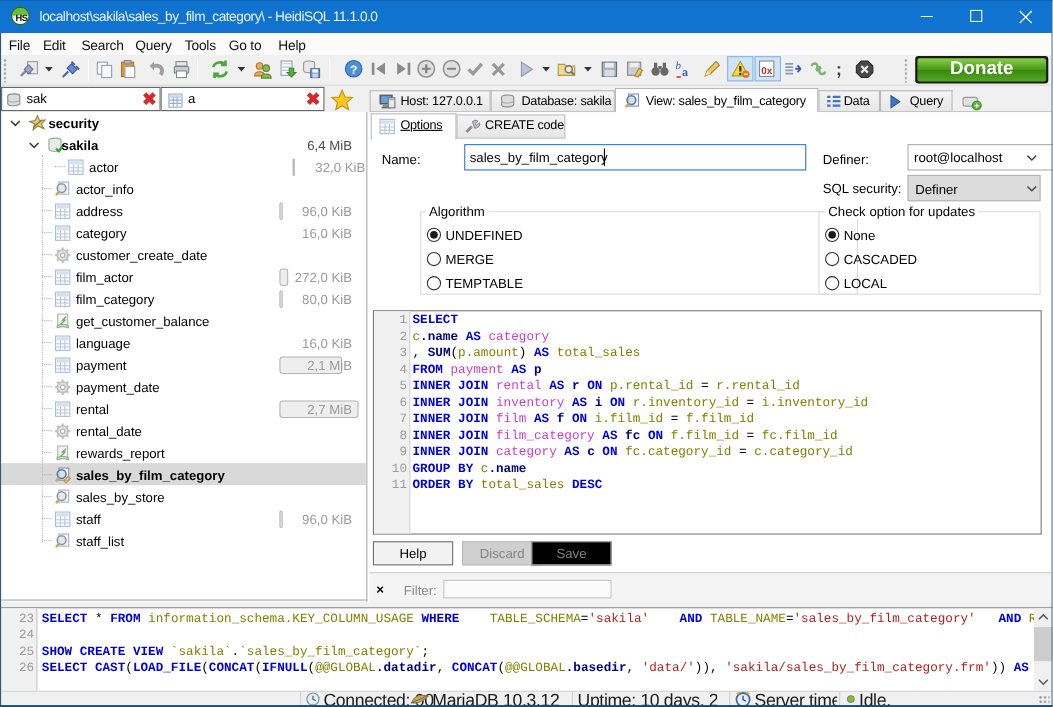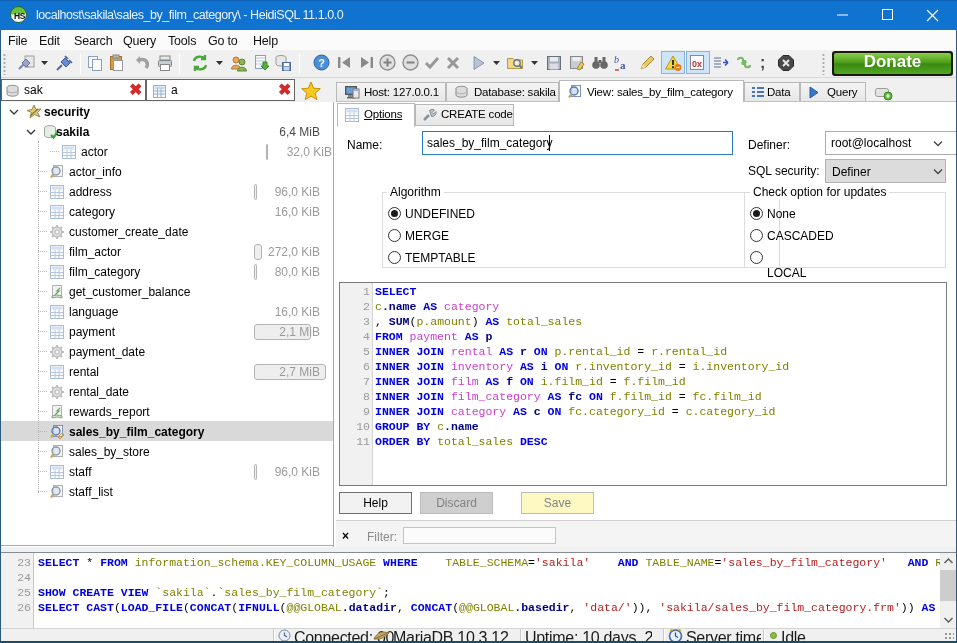--- a/index.html
+++ b/index.html
@@ -630,21 +630,21 @@
       <span class="rlabel" style="left:22px;top:58px;">TEMPTABLE</span>
   </div>
 
   <div class="abs groupbox" style="left:408px;top:90px;width:202px;height:76px;">
     <div class="gblabel" style="left:5px;">Check option for updates</div>
     <div class="radio checked" style="left:5px;top:14px;"></div>
       <span class="rlabel" style="left:22px;top:14px;">None</span>
     <div class="radio" style="left:5px;top:36px;"></div>
       <span class="rlabel" style="left:22px;top:36px;">CASCADED</span>
     <div class="radio" style="left:5px;top:58px;"></div>
-      <span class="rlabel" style="left:22px;top:73px;text-align:center;">LOCAL</span>
+      <span class="rlabel" style="left:22px;top:58px;text-align:center;">LOCAL</span>
   </div>
 </div>
 
 <div id="editor" class="abs">
   <div id="gutter"></div>
   <div id="elines">
   <div class="lnum" style="left:1px;top:2px;">1</div>
   <div class="eline" style="left:35px;top:2px;"><span class="kw">SELECT</span></div>
   <div class="lnum" style="left:1px;top:17px;">2</div>
   <div class="eline" style="left:35px;top:17px;"><span class="id">c</span><span class="nv">.name</span><span> </span><span class="kw">AS</span><span> </span><span class="tb">category</span></div>
@@ -664,21 +664,21 @@
   <div class="eline" style="left:35px;top:122px;"><span class="kw">INNER JOIN</span><span> </span><span class="tb">category</span><span> </span><span class="kw">AS</span><span> </span><span class="nv">c</span><span> </span><span class="kw">ON</span><span> </span><span class="id">fc.category_id</span><span> = </span><span class="id">c.category_id</span></div>
   <div class="lnum" style="left:1px;top:137px;">10</div>
   <div class="eline" style="left:35px;top:137px;"><span class="kw">GROUP BY</span><span> </span><span class="id">c</span><span class="nv">.name</span></div>
   <div class="lnum" style="left:1px;top:152px;">11</div>
   <div class="eline" style="left:35px;top:152px;"><span class="kw">ORDER BY</span><span> </span><span class="id">total_sales</span><span> </span><span class="kw">DESC</span></div>
   </div>
 </div>
 
 <div class="btn abs" style="left:339px;width:73px;background:#f2f2f2;border:1px solid #707070;">Help</div>
 <div class="btn abs" style="left:420px;width:73px;background:#cfcfcf;border:1px solid #bcbcbc;color:#838383;">Discard</div>
-<div class="btn abs" style="left:521px;width:73px;background:#fef9c3;border:1px solid #bcbcbc;color:#838383;">Save</div>
+<div class="btn abs" style="left:483px;width:73px;background:#000000;border:1px solid #bcbcbc;color:#838383;">Save</div>
 
 <div id="filterbar" class="abs"></div>
 <div class="abs" style="left:342px;top:529px;font-weight:bold;font-size:12px;">×</div>
 <div class="abs" style="left:367px;top:530px;color:#8a8a8a;">Filter:</div>
 <div class="abs" style="left:403px;top:527px;width:153px;height:17px;background:#fbfbfb;border:1px solid #c4c4c4;"></div>
 
 <div class="abs" style="left:1px;top:545px;width:333px;height:1px;background:#a8a8a8;"></div>
 <div id="logstrip" class="abs"></div>
 <div id="logpanel" class="abs"></div>
 <div id="loggutter" class="abs"></div>

